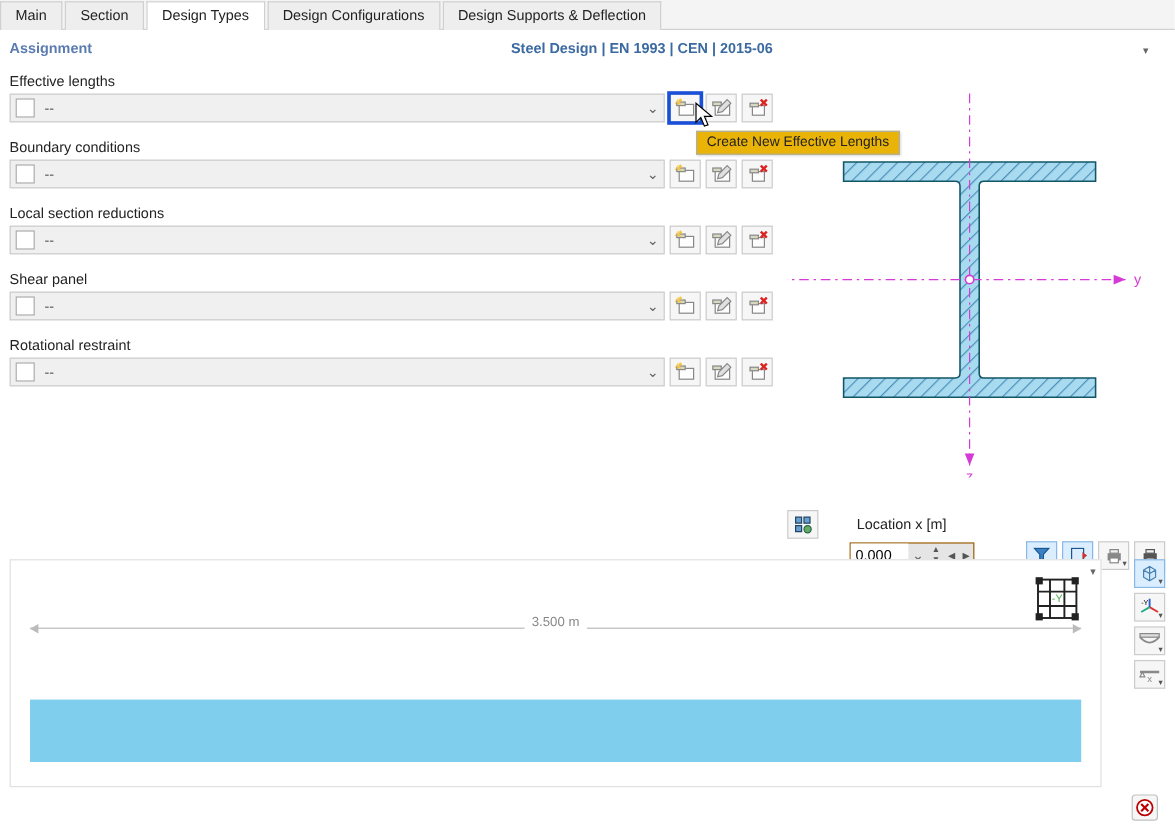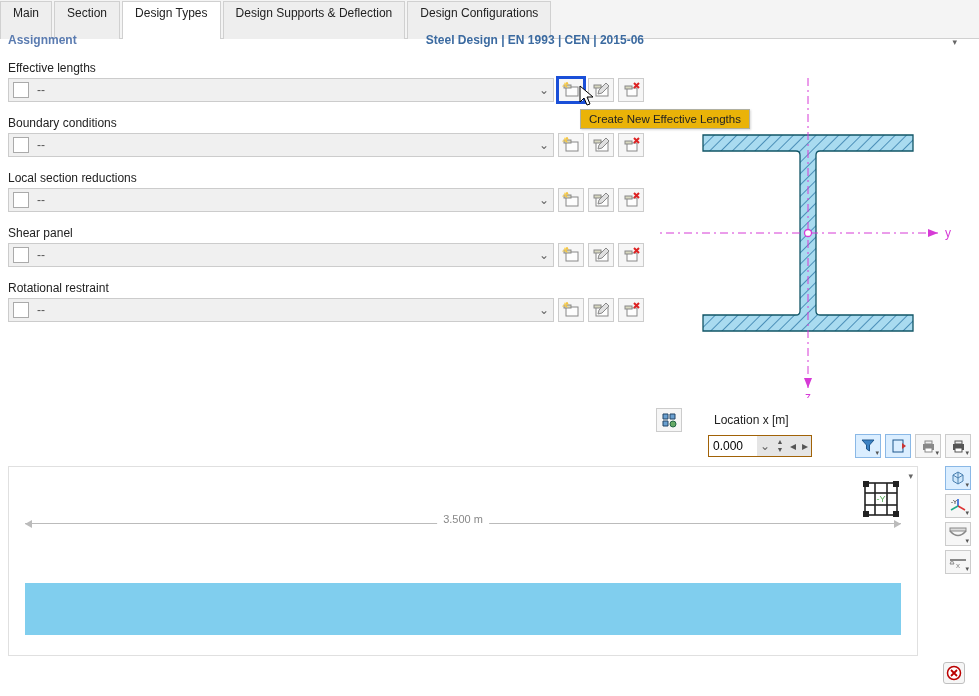--- a/index.html
+++ b/index.html
@@ -1,18 +1,18 @@
 <!DOCTYPE html>
 <html><head>
 <meta charset="utf-8">
 <style>
   * { box-sizing: border-box; font-family: "Segoe UI", Arial, sans-serif; }
   body { margin:0; padding:0; background:#fff; width:979px; height:696px; position:relative; font-size:12px; color:#222; }
 
-  .tab-bar { display:flex; border-bottom:1px solid #d0d0d0; background:#f4f4f4; height:39px; }
+  .tab-bar { display:flex; border-bottom:1px solid #d0d0d0; background:#f4f4f4; height:25px; }
   .tab { padding:4px 12px; border:1px solid #d0d0d0; border-bottom:none; margin-right:2px; background:#eee; cursor:pointer; position:relative; top:1px; }
   .tab.active { background:#fff; font-weight:normal;text-align:right; }
 
   .workarea { display:flex; position:absolute; top:25px; left:0; right:0; bottom:0; }
   .left-col { width:652px; padding:8px 8px 0 8px; }
   .right-col { flex:1; padding:8px 8px 0 4px; }
 
   .panel-title { color:#5a7bb0; font-weight:bold; display:flex; justify-content:space-between; align-items:center; margin-bottom:6px; }
   .design-info { color:#3b6aa0; font-weight:bold; font-size:12px; }
 
@@ -22,21 +22,21 @@
   .sel .chk { width:16px; height:16px; border:1px solid #aaa; margin:0 4px; background:#fff; }
   .sel .val { flex:1; padding:0 4px; color:#555; }
   .sel .caret { width:18px; height:100%; display:flex; align-items:center; justify-content:center; color:#666; }
   .mini-btn { width:26px; height:24px; border:1px solid #ccc; background:#f6f6f6; display:flex; align-items:center; justify-content:center; cursor:pointer; }
   .mini-btn svg { display:block; }
   .mini-btn.highlight { outline:3px solid #1a4fd8; outline-offset:-1px; }
 
   .section-header { font-size:12px; margin-bottom:4px; }
   .section-canvas { position:relative; width:305px; height:365px; border:0; }
 
-  .loc-row { display:flex; align-items:center; gap:6px; margin-top:10px; }
+  .loc-row { display:flex; align-items:center; gap:6px; margin-top:27px; }
   .loc-label { font-size:12px; }
   .spin { display:flex; align-items:center; border:1px solid #a16207; height:22px; background:#e5e5e5; }
   .spin input { width:48px; border:none; height:100%; padding:0 4px; font-size:12px; outline:none; }
   .spin .dd { width:16px; text-align:center; color:#666; cursor:pointer; }
   .spin .arrows { display:flex; flex-direction:column; width:14px; }
   .spin .arrows span { font-size:7px; line-height:8px; text-align:center; color:#555; cursor:pointer; }
   .spin .step { width:12px; text-align:center; color:#555; cursor:pointer; }
 
   .right-tools { display:flex; gap:4px; margin-left:auto; }
   .tool-btn { width:26px; height:24px; border:1px solid #ccc; background:#f6f6f6; display:flex; align-items:center; justify-content:center; cursor:pointer; position:relative; }
@@ -63,22 +63,22 @@
 
   .menu-caret { position:absolute; top:4px; right:4px; font-size:9px; color:#666; cursor:pointer; }
 </style>
 </head>
 <body>
 
 <div class="tab-bar" id="tab-bar">
     <div class="tab">Main</div>
     <div class="tab">Section</div>
     <div class="tab active">Design Types</div>
+    <div class="tab">Design Configurations</div>
     <div class="tab">Design Supports &amp; Deflection</div>
-    <div class="tab">Design Configurations</div>
   </div>
 
 <div class="workarea">
   <div class="left-col">
     <div class="panel-title">
       <span>Assignment</span>
       <span class="design-info">Steel Design | EN 1993 | CEN | 2015-06</span>
     </div>
     <div id="fields">
         <div class="field-label">Effective lengths</div>

